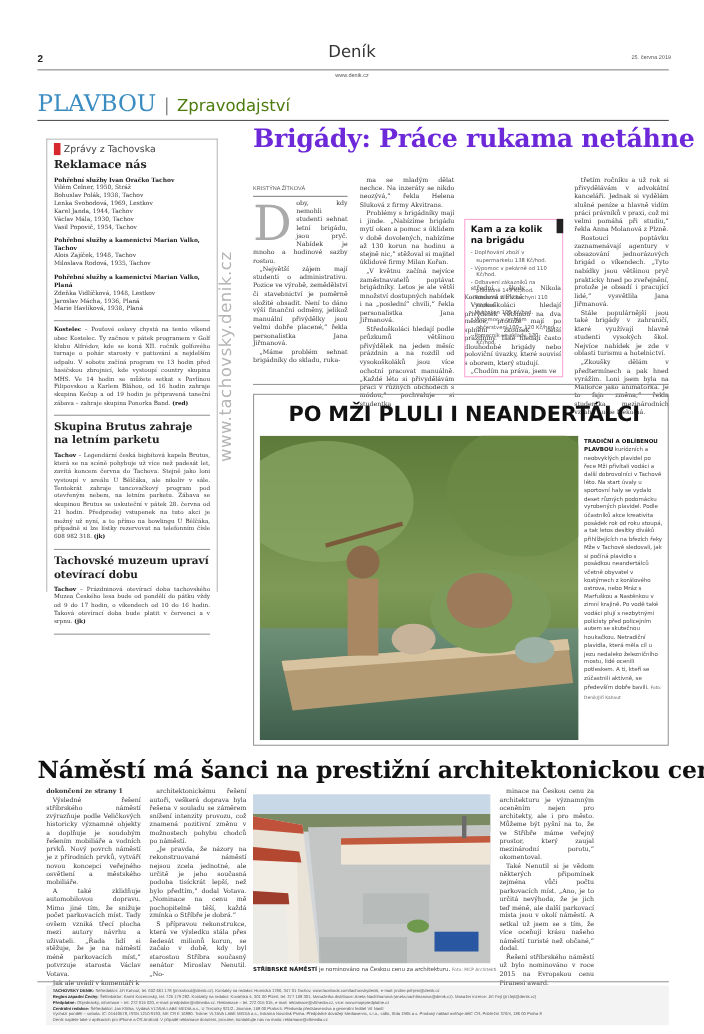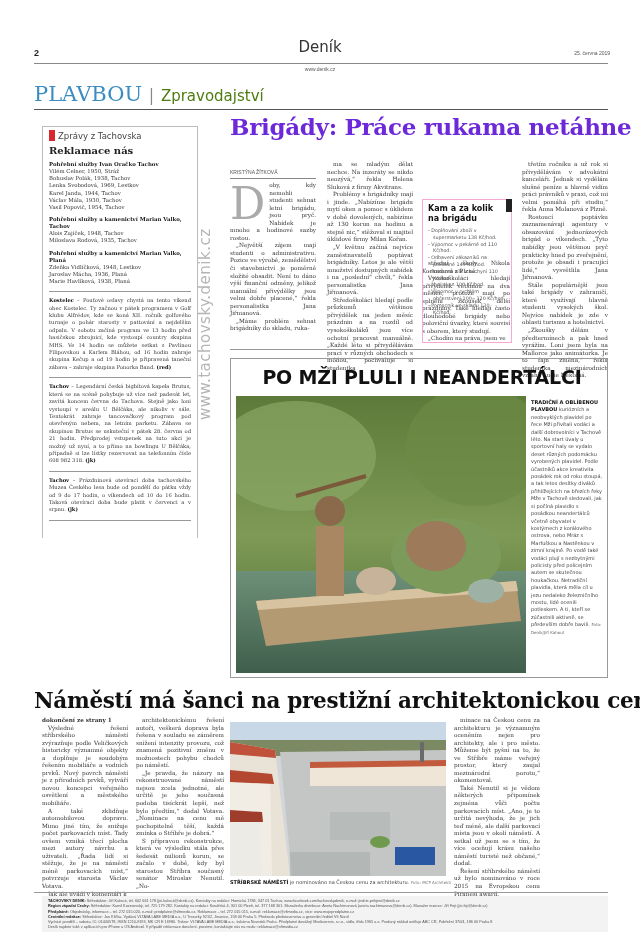--- a/index.html
+++ b/index.html
@@ -109,23 +109,25 @@
       <div class="lc-grp">Pohřební služby a kamenictví Marian Valko, Planá</div>
       <div class="lc-line">Zdeňka Vidlíčková, 1948, Lestkov</div>
       <div class="lc-line">Jaroslav Mácha, 1936, Planá</div>
       <div class="lc-line">Marie Havlíková, 1938, Planá</div>
     </div>
 
   <div class="lc-rule"></div>
   <div class="lc-body"><b>Kostelec</b><span> – Pouťové oslavy chystá na tento víkend obec Kostelec. Ty začnou v pátek programem v Golf klubu Alfrédov, kde se koná XII. ročník golfového turnaje o pohár starosty v pattování a nejdelším odpalu. V sobotu začíná program ve 13 hodin před hasičskou zbrojnicí, kde vystoupí country skupina MHS. Ve 14 hodin se můžete setkat s Pavlínou Filipovskou a Karlem Bláhou, od 16 hodin zahraje skupina Kečup a od 19 hodin je připravená taneční zábava – zahraje skupina Ponorka Band.</span> <b>(red)</b></div>
 
   <div class="lc-rule"></div>
+  <div class="lc-h2">Skupina Brutus zahraje na letním parketu</div>
   <div class="lc-body"><b>Tachov</b><span> – Legendární česká bigbítová kapela Brutus, která se na scéně pohybuje už více než padesát let, zavítá koncem června do Tachova. Stejně jako loni vystoupí v areálu U Bělčáka, ale nikoliv v sále. Tentokrát zahraje tancovačkový program pod otevřeným nebem, na letním parketu. Zábava se skupinou Brutus se uskuteční v pátek 28. června od 21 hodin. Předprodej vstupenek na tuto akci je možný už nyní, a to přímo na bowlingu U Bělčáka, případně si lze lístky rezervovat na telefonním čísle 608 982 318.</span> <b>(jk)</b></div>
 
   <div class="lc-rule"></div>
+  <div class="lc-h2">Tachovské muzeum upraví otevírací dobu</div>
   <div class="lc-body"><b>Tachov</b><span> – Prázdninová otevírací doba tachovského Muzea Českého lesa bude od pondělí do pátku vždy od 9 do 17 hodin, o víkendech od 10 do 16 hodin. Taková otevírací doba bude platit v červenci a v srpnu.</span> <b>(jk)</b></div>
   <div class="lc-rule"></div>
 </div>
 
 <div class="abs vert-url">www.tachovsky.denik.cz</div>
 
 <div class="abs brig-title">Brigády: Práce rukama netáhne</div>
 <div class="abs brig-cols">
   <div class="col" style="left:0; top:0; width:86px;">
     <div class="byline">KRISTÝNA ŽÍTKOVÁ</div>

